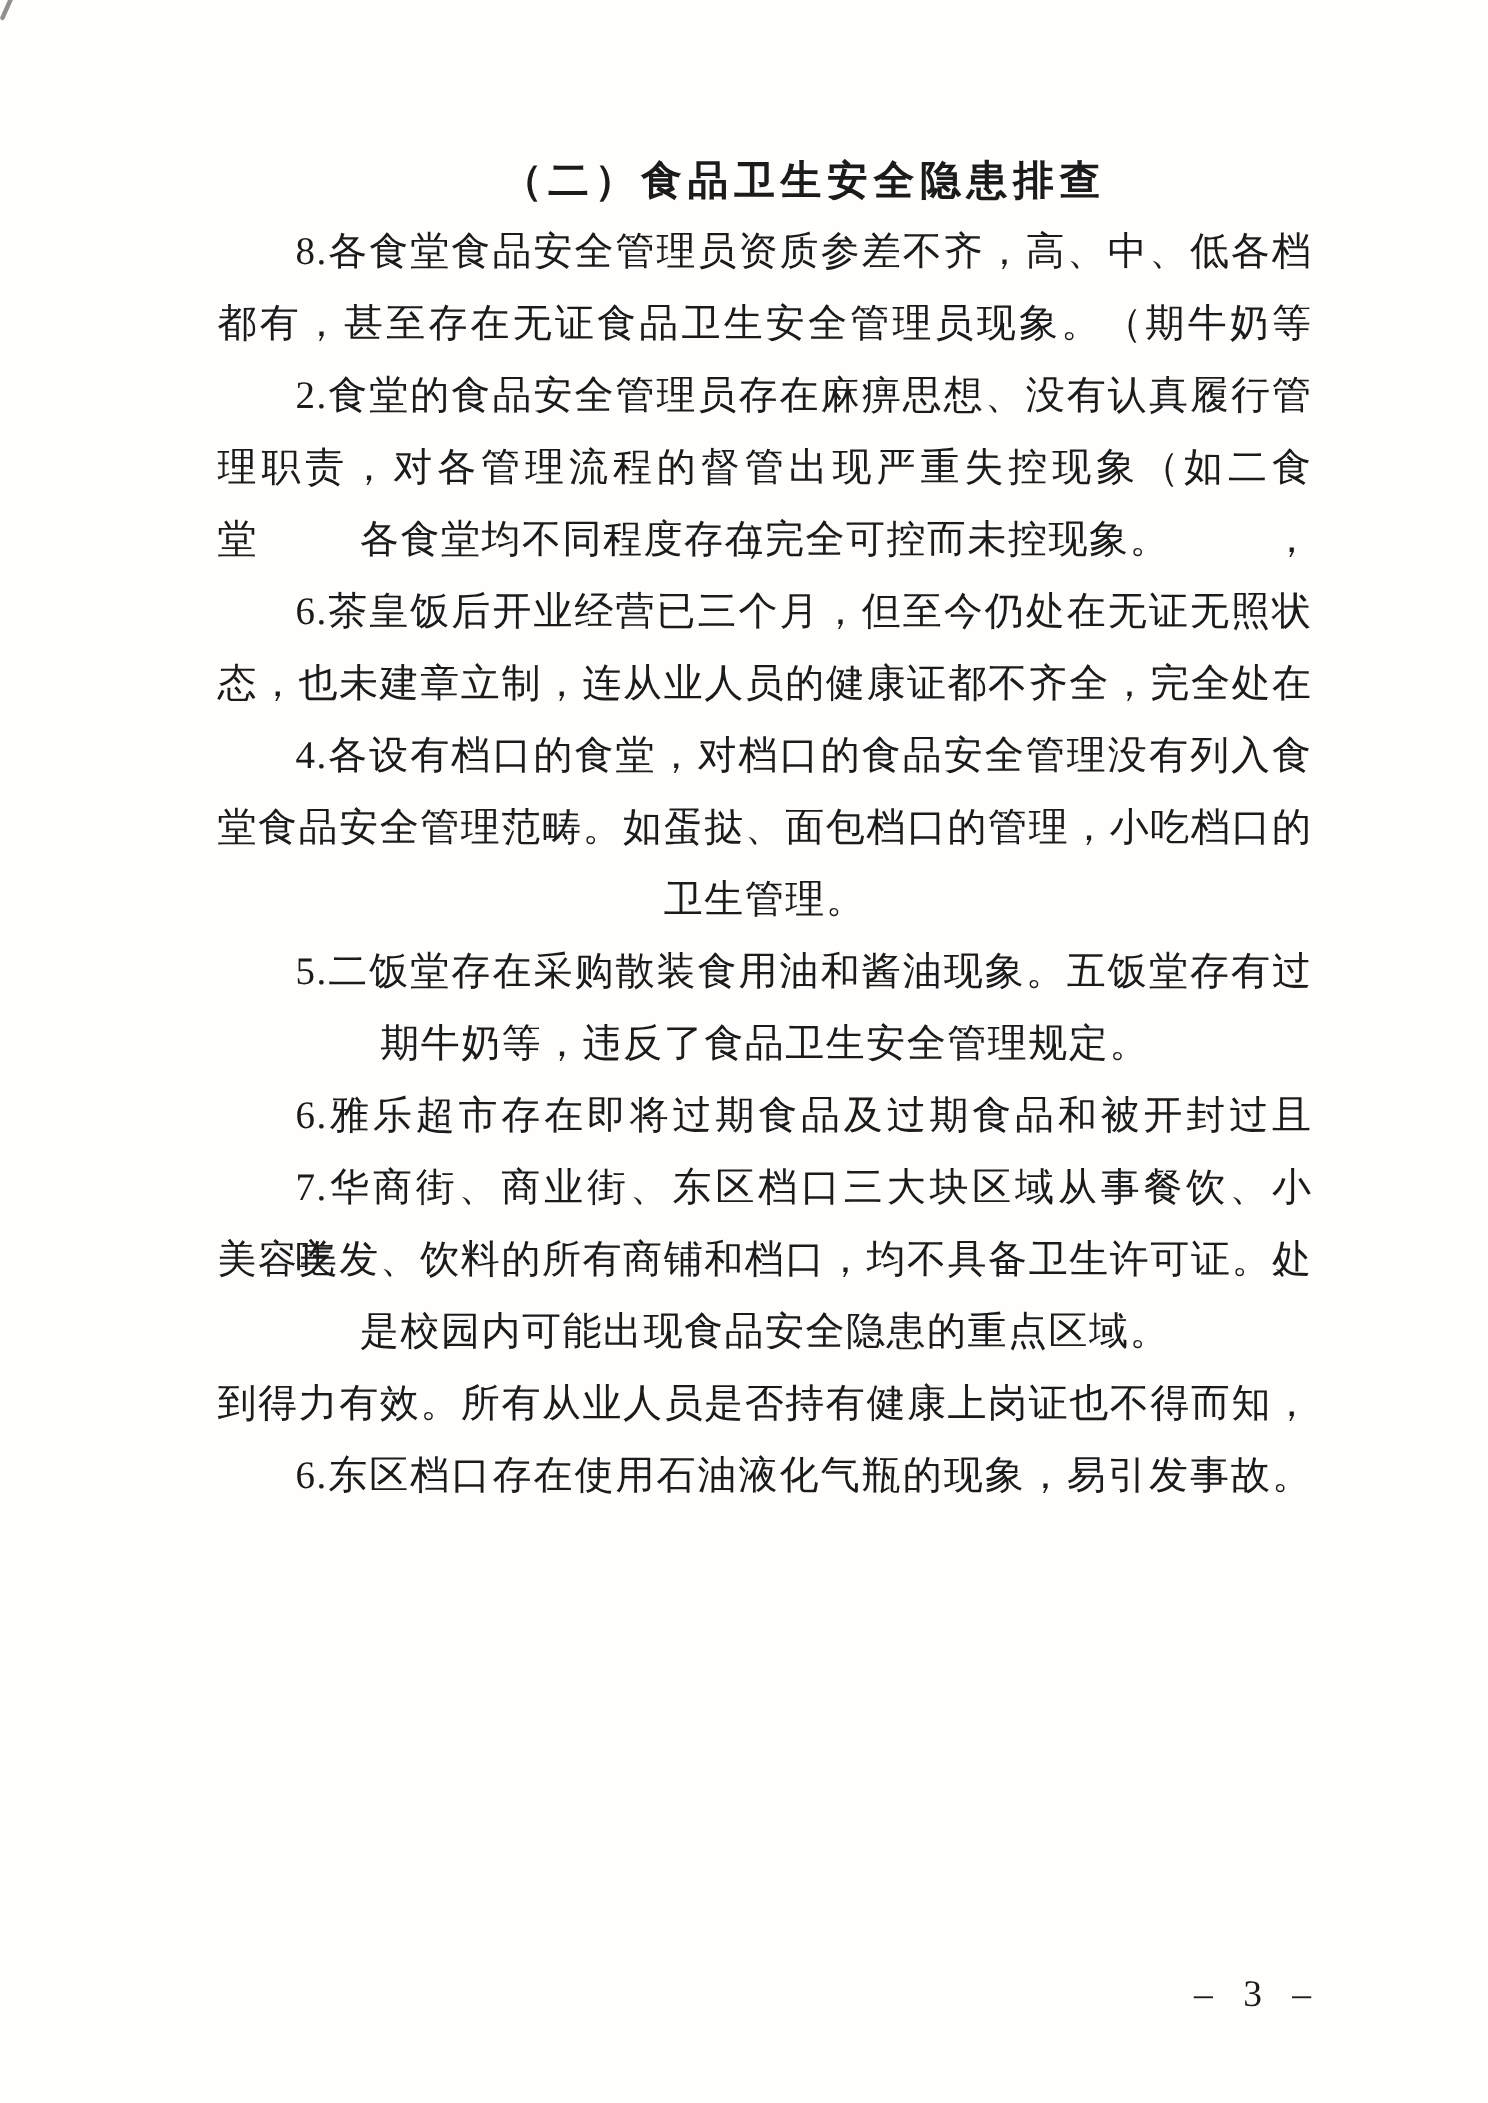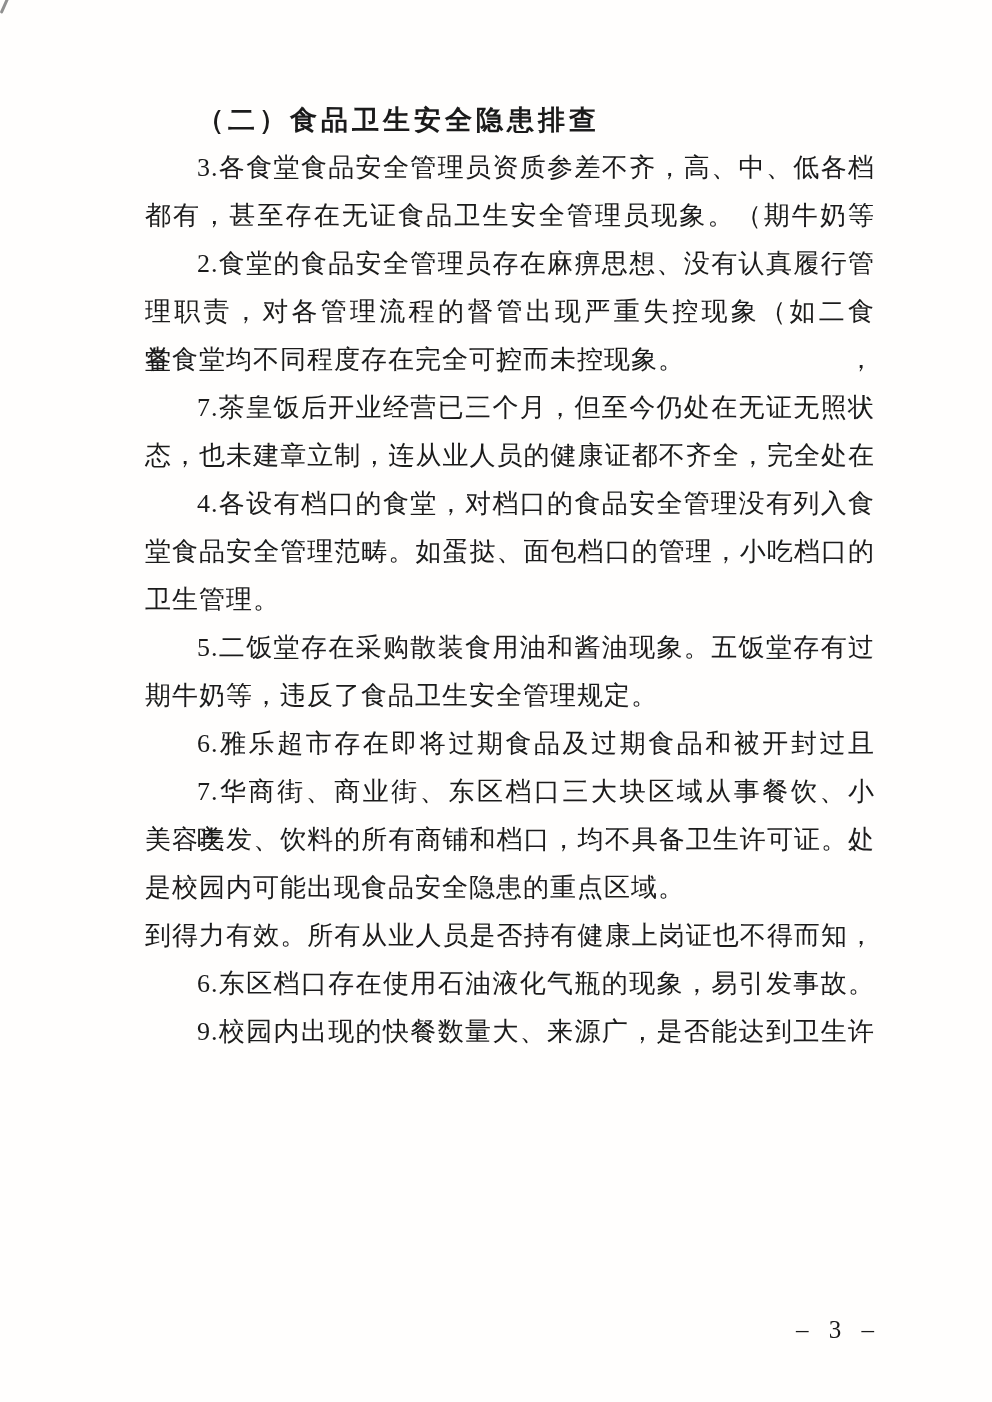--- a/index.html
+++ b/index.html
@@ -36,21 +36,21 @@
     position: absolute;
     top: 96px;
     left: 145px;
     width: 730px;
   }
   .line {
     font-size: 26px;
     line-height: 48px;
     height: 48px;
     letter-spacing: 1px;
-    text-align: left;
+    text-align: center;
     white-space: normal;
   }
   .line.fill {
     text-align: justify;
     text-align-last: justify;
   }
   .line.indent {
     padding-left: 52px;
   }
   .line.heading {
@@ -72,36 +72,35 @@
 </head>
 <body>
 
 <div class="page">
 
   <div class="scan-smudge"></div>
 
   <div class="textblock">
     <div class="line heading indent">（二）食品卫生安全隐患排查</div>
 
-  <div class="line indent fill">3.各食堂食品安全管理员资质参差不齐，高、中、低各档</div>
+  <div class="line indent fill">8.各食堂食品安全管理员资质参差不齐，高、中、低各档</div>
       <div class="line fill">都有，甚至存在无证食品卫生安全管理员现象。（期牛奶等</div>
       <div class="line indent fill">2.食堂的食品安全管理员存在麻痹思想、没有认真履行管</div>
       <div class="line fill">理职责，对各管理流程的督管出现严重失控现象（如二食堂），</div>
       <div class="line">各食堂均不同程度存在完全可控而未控现象。</div>
-      <div class="line indent fill">7.茶皇饭后开业经营已三个月，但至今仍处在无证无照状</div>
+      <div class="line indent fill">6.茶皇饭后开业经营已三个月，但至今仍处在无证无照状</div>
       <div class="line fill">态，也未建章立制，连从业人员的健康证都不齐全，完全处在</div>
       <div class="line indent fill">4.各设有档口的食堂，对档口的食品安全管理没有列入食</div>
       <div class="line fill">堂食品安全管理范畴。如蛋挞、面包档口的管理，小吃档口的</div>
       <div class="line">卫生管理。</div>
       <div class="line indent fill">5.二饭堂存在采购散装食用油和酱油现象。五饭堂存有过</div>
       <div class="line">期牛奶等，违反了食品卫生安全管理规定。</div>
       <div class="line indent fill">6.雅乐超市存在即将过期食品及过期食品和被开封过且</div>
       <div class="line indent fill">7.华商街、商业街、东区档口三大块区域从事餐饮、小吃、</div>
       <div class="line fill">美容美发、饮料的所有商铺和档口，均不具备卫生许可证。处</div>
       <div class="line">是校园内可能出现食品安全隐患的重点区域。</div>
       <div class="line fill">到得力有效。所有从业人员是否持有健康上岗证也不得而知，</div>
       <div class="line indent fill">6.东区档口存在使用石油液化气瓶的现象，易引发事故。</div>
-      <div class="line indent fill">9.校园内出现的快餐数量大、来源广，是否能达到卫生许</div>
     </div>
 
   <div class="page-number">– 3 –</div>
 
 </div>
 
 </body></html>

